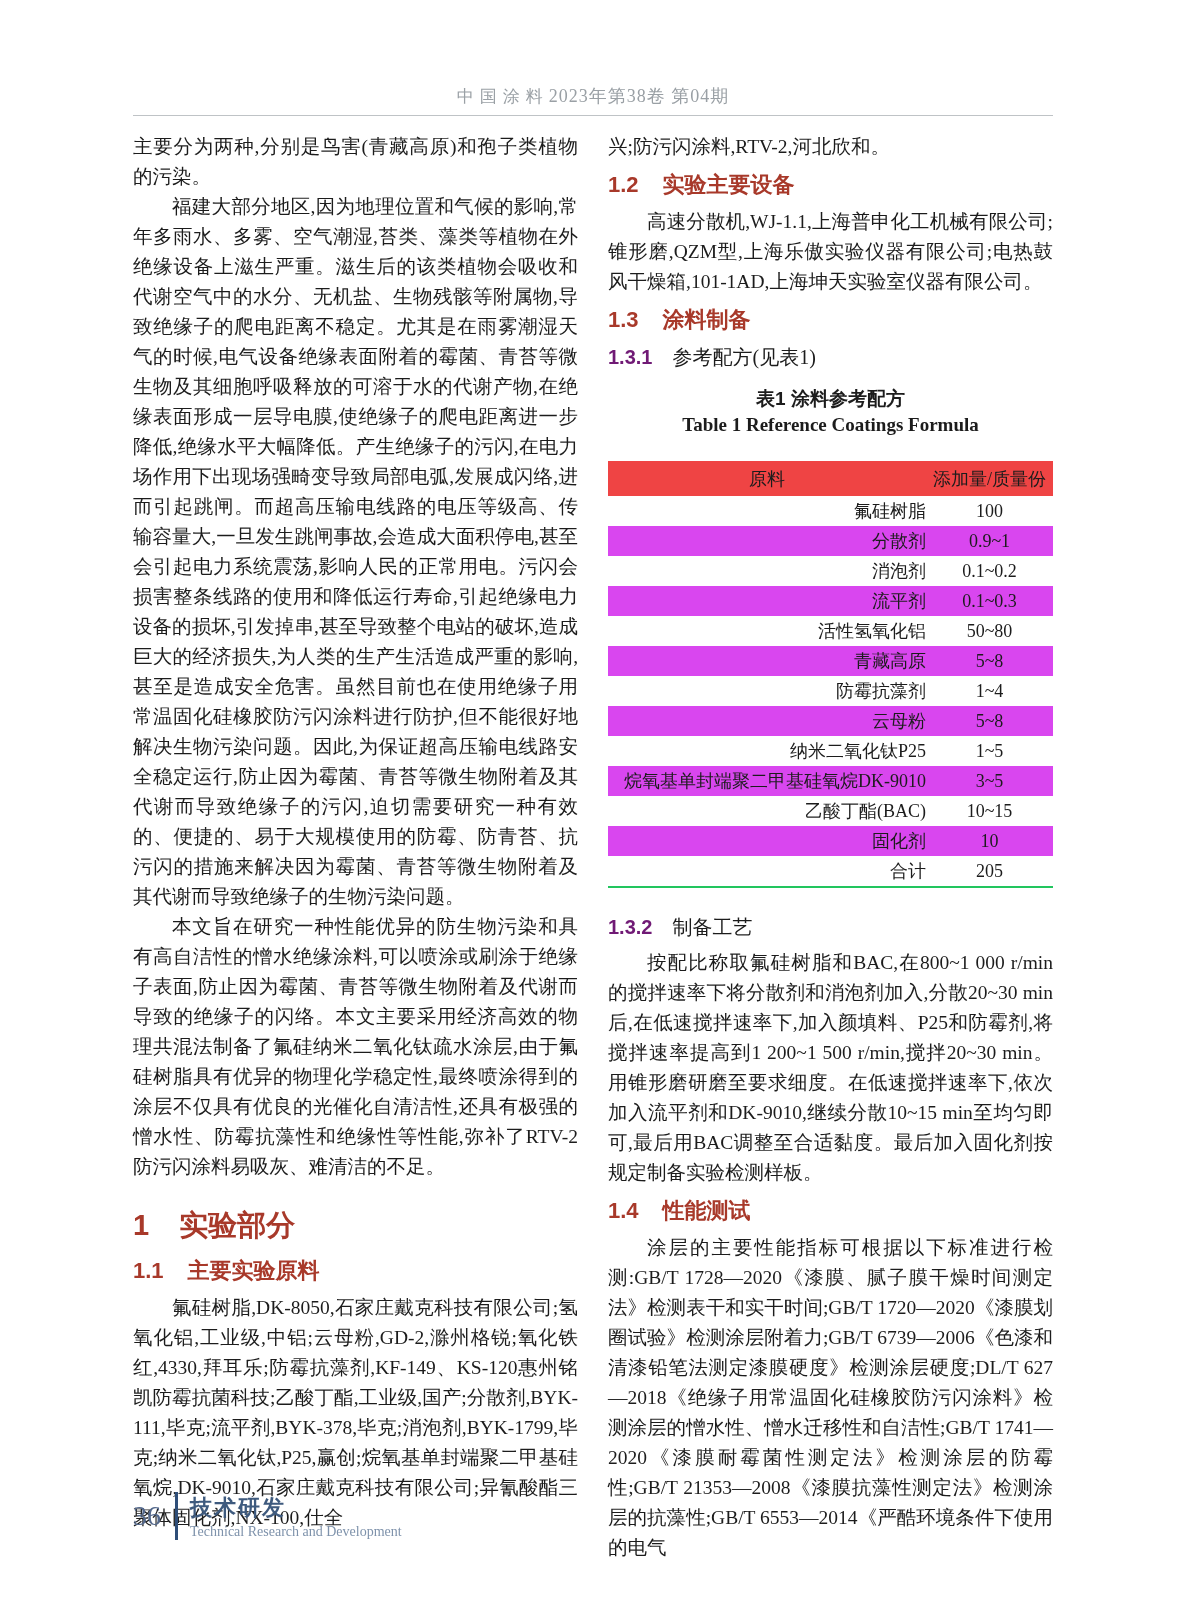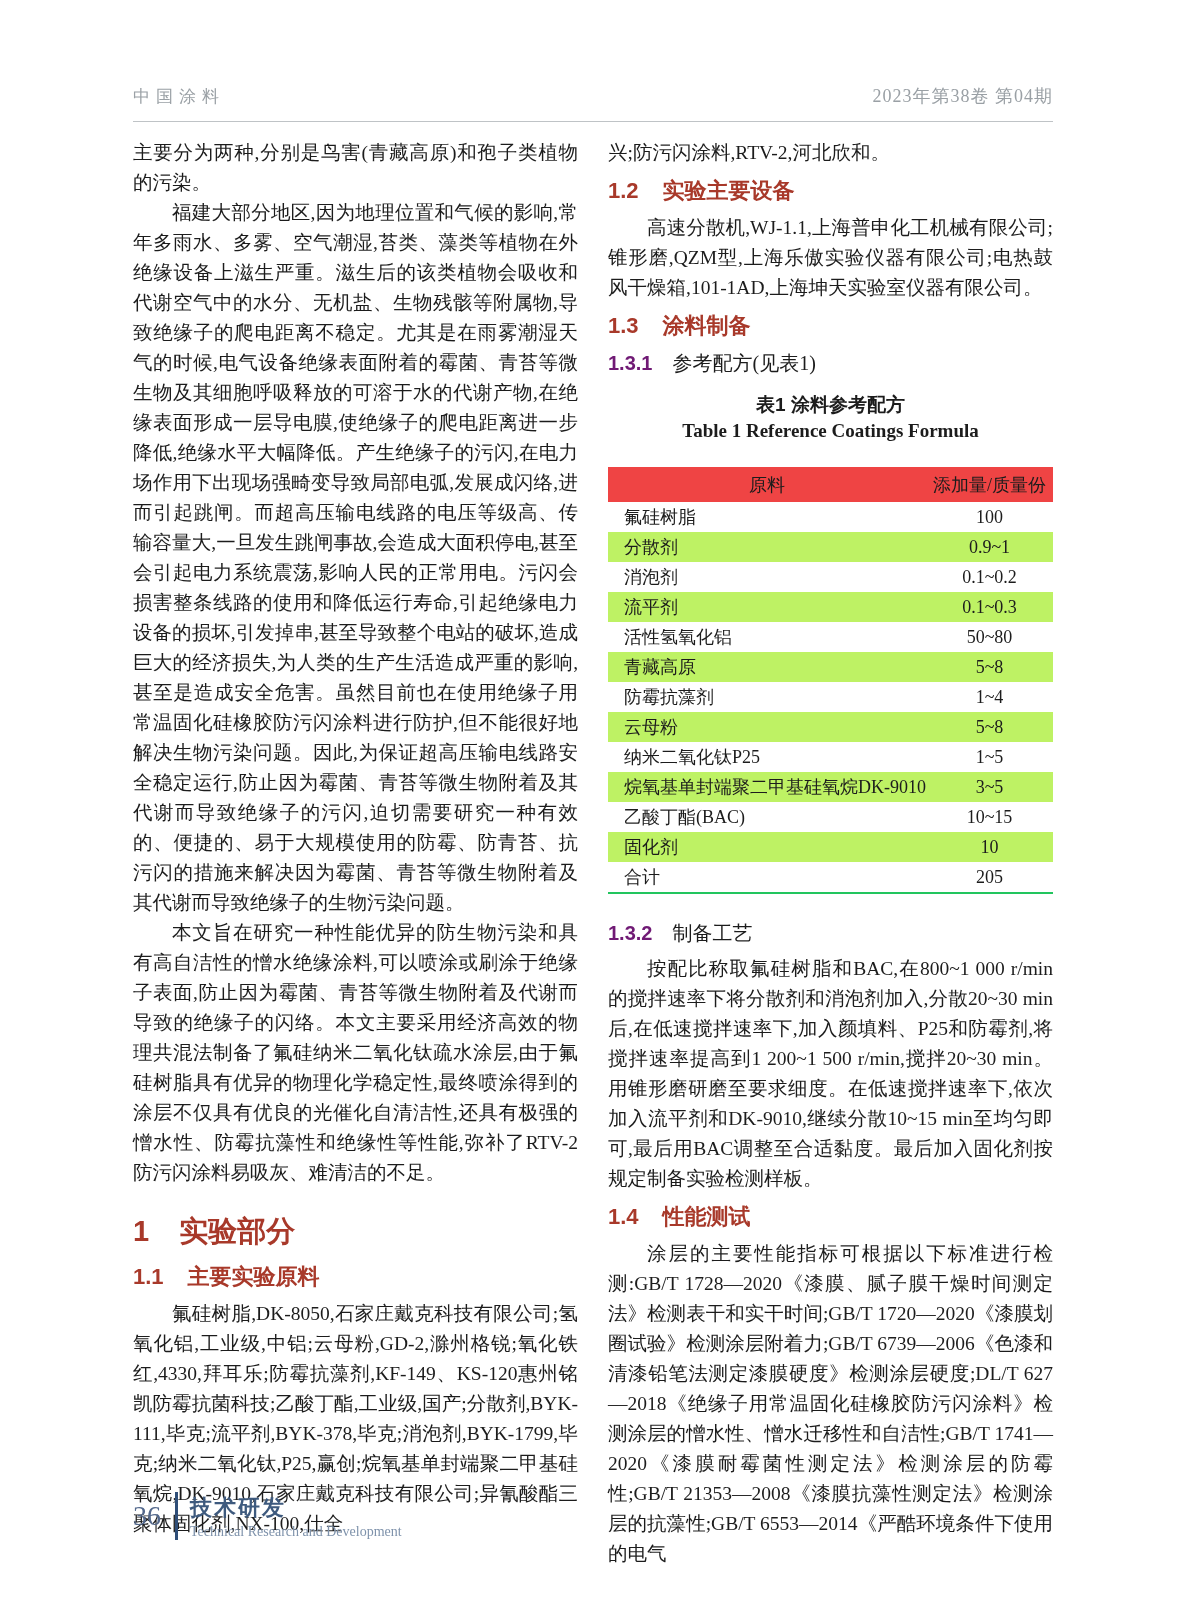--- a/index.html
+++ b/index.html
@@ -4,22 +4,22 @@
 <style>
   html,body{margin:0;padding:0;}
   body{
     width:1187px;height:1600px;background:#ffffff;position:relative;
     font-family:"Liberation Serif","DejaVu Serif",serif;
     color:#1c1c1c;overflow:hidden;
   }
   .page{position:absolute;left:133px;top:84px;width:920px;}
   
   .phead{
-    display:flex;justify-content:space-between;align-items:flex-end;
-    border-bottom:1px solid #bfc3c6;padding-bottom:13px;
+    display:flex;justify-content:center;align-items:flex-end;
+    border-bottom:1px solid #bfc3c6;padding-bottom:7px;
   }
   .journal{font-size:17px;color:#9aa0a5;letter-spacing:6px;}
   .issue{font-size:18px;color:#9aa0a5;letter-spacing:1px;}
   
   .columns{display:flex;gap:30px;margin-top:16px;}
   .col{width:445px;font-size:19.5px;line-height:30px;text-align:justify;}
   .col p{margin:0;text-indent:2em;}
   .col p.noindent{text-indent:0;}
   
   h1,h2,h3{font-family:"Liberation Sans","DejaVu Sans",sans-serif;}
@@ -48,23 +48,23 @@
   }
   .tcap-en{
     text-align:center;font-weight:bold;font-size:19px;line-height:26px;margin-bottom:23px;
   }
   table.formula{width:100%;border-collapse:collapse;font-size:18px;}
   table.formula th{
     background:#ef4444;font-weight:normal;height:35px;text-align:center;padding:0;
   }
   table.formula th.c1{width:68%;}
   table.formula td{height:28px;padding:0;}
-  table.formula td.c1{padding-left:16px;text-align:left;white-space:nowrap;}
+  table.formula td.c1{padding-left:16px;text-align:right;white-space:nowrap;}
   table.formula td.c2{text-align:center;}
-  table.formula tr.alt td{background:#bef264;}
+  table.formula tr.alt td{background:#d946ef;}
   table.formula tbody tr:last-child td{border-bottom:2px solid #22c55e;}
   
   .pfoot{position:absolute;left:133px;top:1492px;display:flex;align-items:flex-end;}
   .pageno{font-size:28px;color:#53688c;margin-right:14px;line-height:48px;}
   .fbar{width:3px;height:48px;background:#2f4e78;margin-right:12px;}
   .fzh{
     font-family:"Liberation Sans","DejaVu Sans",sans-serif;font-weight:bold;
     font-size:22px;color:#3e5a7e;letter-spacing:2px;line-height:26px;
   }
   .fen{font-size:14px;color:#7e92ab;margin-top:3px;}

